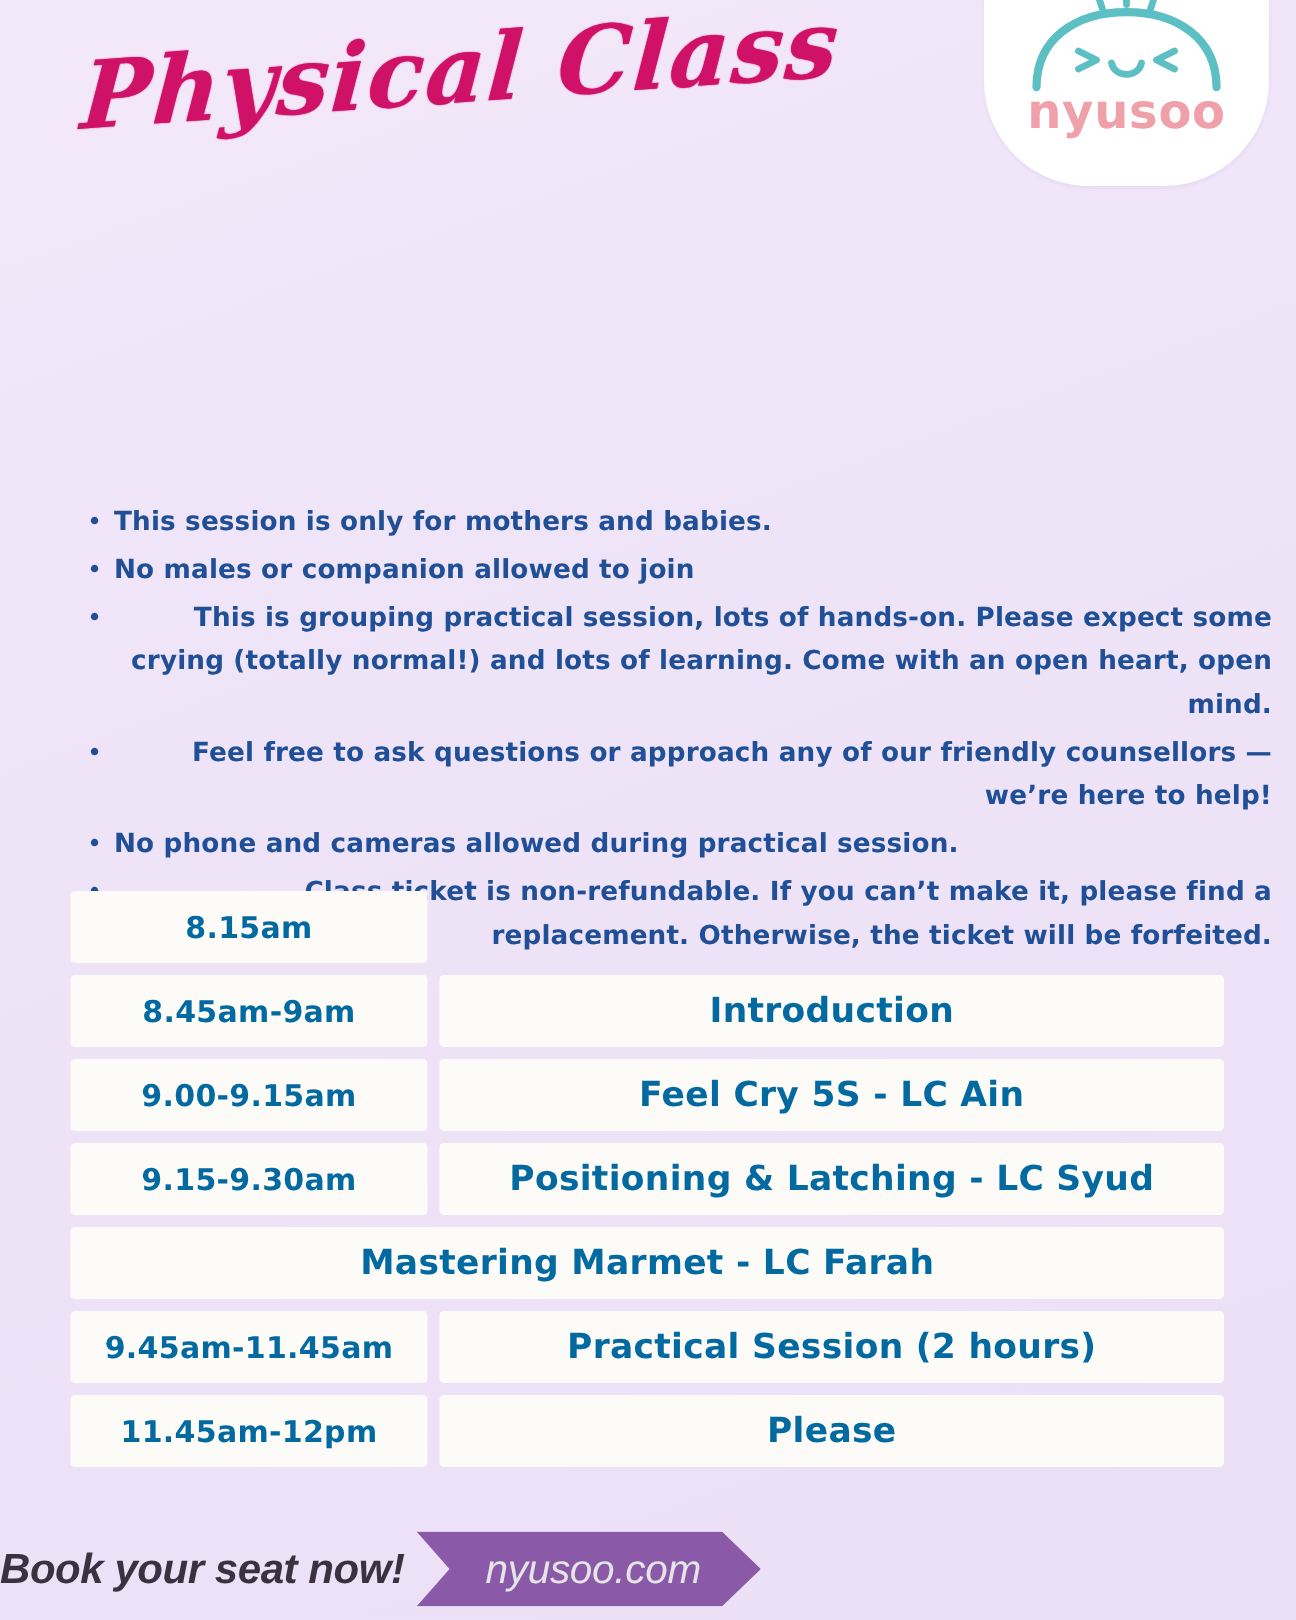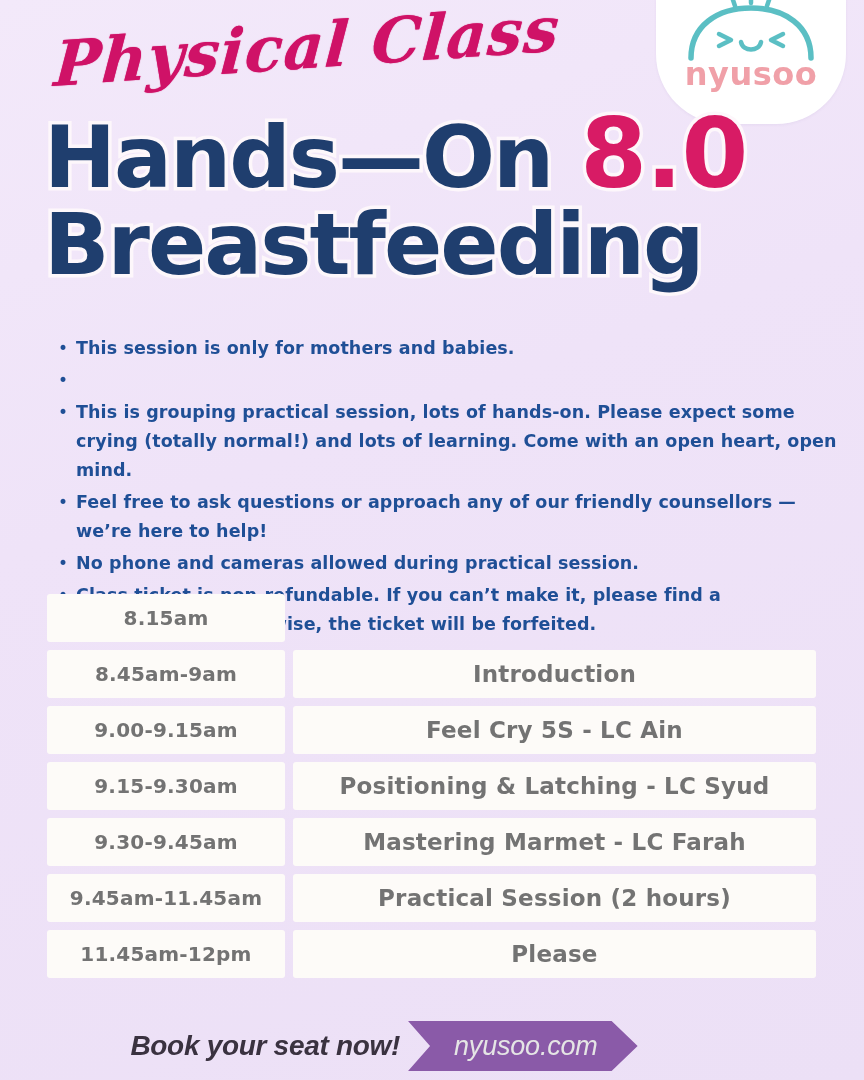--- a/index.html
+++ b/index.html
@@ -120,20 +120,21 @@
     line-height: 29px;
     color: #1f4f96;
     text-align: left;
   }
   .bullet-text {
     font-size: 17.5px;
     line-height: 29px;
     font-weight: 600;
     letter-spacing: 0.1px;
     color: #1f4f96;
+    text-align: right;
   }
 
   
   .schedule {
     position: absolute;
     left: 47px;
     top: 594px;
     width: 769px;
   }
   .srow {
@@ -142,21 +143,21 @@
     margin-bottom: 8px;
   }
   .scell {
     background: #fdfbf8;
     border-radius: 3px;
     height: 48px;
     display: flex;
     align-items: center;
     justify-content: center;
     font-family: "DejaVu Sans", sans-serif;
-    color: #737373;
+    color: #0369a1;
     font-weight: 700;
   }
   .scell.time {
     flex: 0 0 238px;
     font-size: 20px;
     letter-spacing: 0.2px;
   }
   .scell.act {
     flex: 1 1 auto;
     font-size: 23px;
@@ -165,21 +166,20 @@
 
   
   .footer {
     position: absolute;
     left: 0;
     top: 1018px;
     width: 768px;
     height: 56px;
     display: flex;
     align-items: center;
-    justify-content: center;
   }
   .cta-text {
     font-family: "Liberation Sans", sans-serif;
     font-style: italic;
     font-weight: 700;
     font-size: 28px;
     color: #3a3240;
     letter-spacing: -0.3px;
     margin-right: 4px;
   }
@@ -218,32 +218,29 @@
         <path d="M34 34 L46 40 L34 46" fill="none" stroke="#5bbfc4" stroke-width="4.5" stroke-linecap="round" stroke-linejoin="round"></path>
         <path d="M98 34 L86 40 L98 46" fill="none" stroke="#5bbfc4" stroke-width="4.5" stroke-linecap="round" stroke-linejoin="round"></path>
         <path d="M56 42 C58 52, 74 52, 76 42" fill="none" stroke="#5bbfc4" stroke-width="4.5" stroke-linecap="round"></path>
       </svg>
       <div class="logo-word">nyusoo</div>
     </div>
   </div>
 
   <div class="script-title">Physical Class</div>
 
-  <div class="headline">
-    <div class="headline-line l1"><span>Hands—On</span> <span class="ver">8.0</span></div>
-    <div class="headline-line l2">Breastfeeding</div>
-  </div>
 
   <div class="bullets">
     <div class="bullet">
       <span class="bullet-dot">•</span>
       <span class="bullet-text">This session is only for mothers and babies.</span>
     </div>
     <div class="bullet">
       <span class="bullet-dot">•</span>
+      <span class="bullet-text">No males or companion allowed to join</span>
     </div>
     <div class="bullet">
       <span class="bullet-dot">•</span>
       <span class="bullet-text">This is grouping practical session, lots of hands-on. Please expect some crying (totally normal!) and lots of learning. Come with an open heart, open mind.</span>
     </div>
     <div class="bullet">
       <span class="bullet-dot">•</span>
       <span class="bullet-text"> Feel free to ask questions or approach any of our friendly counsellors — we’re here to help!</span>
     </div>
     <div class="bullet">
@@ -266,21 +263,20 @@
     </div>
     <div class="srow">
       <div class="scell time">9.00-9.15am</div>
       <div class="scell act">Feel Cry 5S - LC Ain</div>
     </div>
     <div class="srow">
       <div class="scell time">9.15-9.30am</div>
       <div class="scell act">Positioning &amp; Latching - LC Syud</div>
     </div>
     <div class="srow">
-      <div class="scell time">9.30-9.45am</div>
       <div class="scell act">Mastering Marmet - LC Farah</div>
     </div>
     <div class="srow">
       <div class="scell time">9.45am-11.45am</div>
       <div class="scell act">Practical Session (2 hours)</div>
     </div>
     <div class="srow">
       <div class="scell time">11.45am-12pm</div>
       <div class="scell act">Please</div>
     </div>

